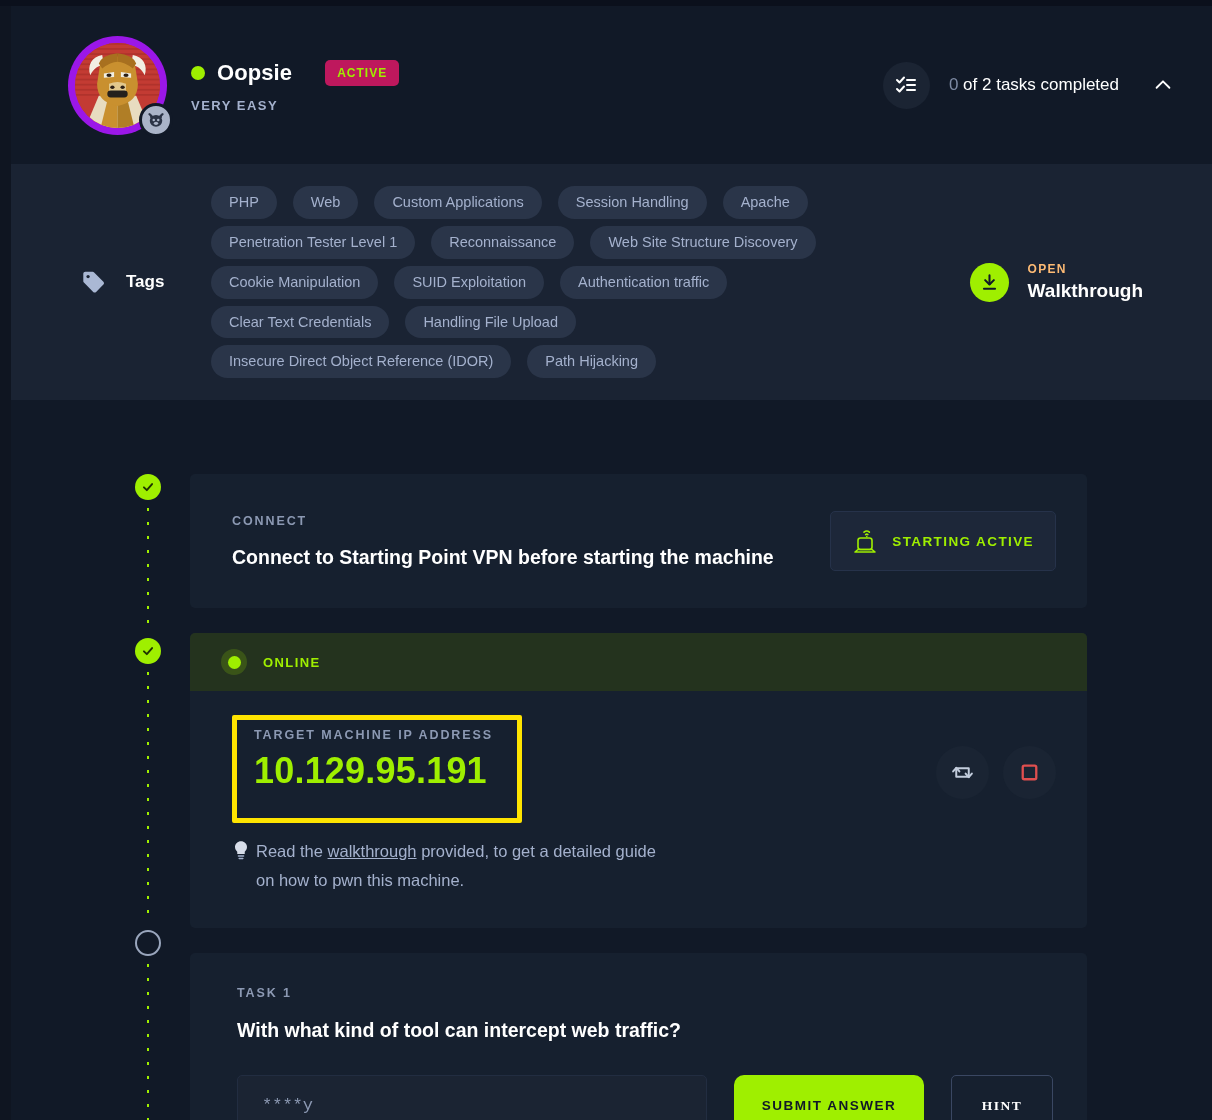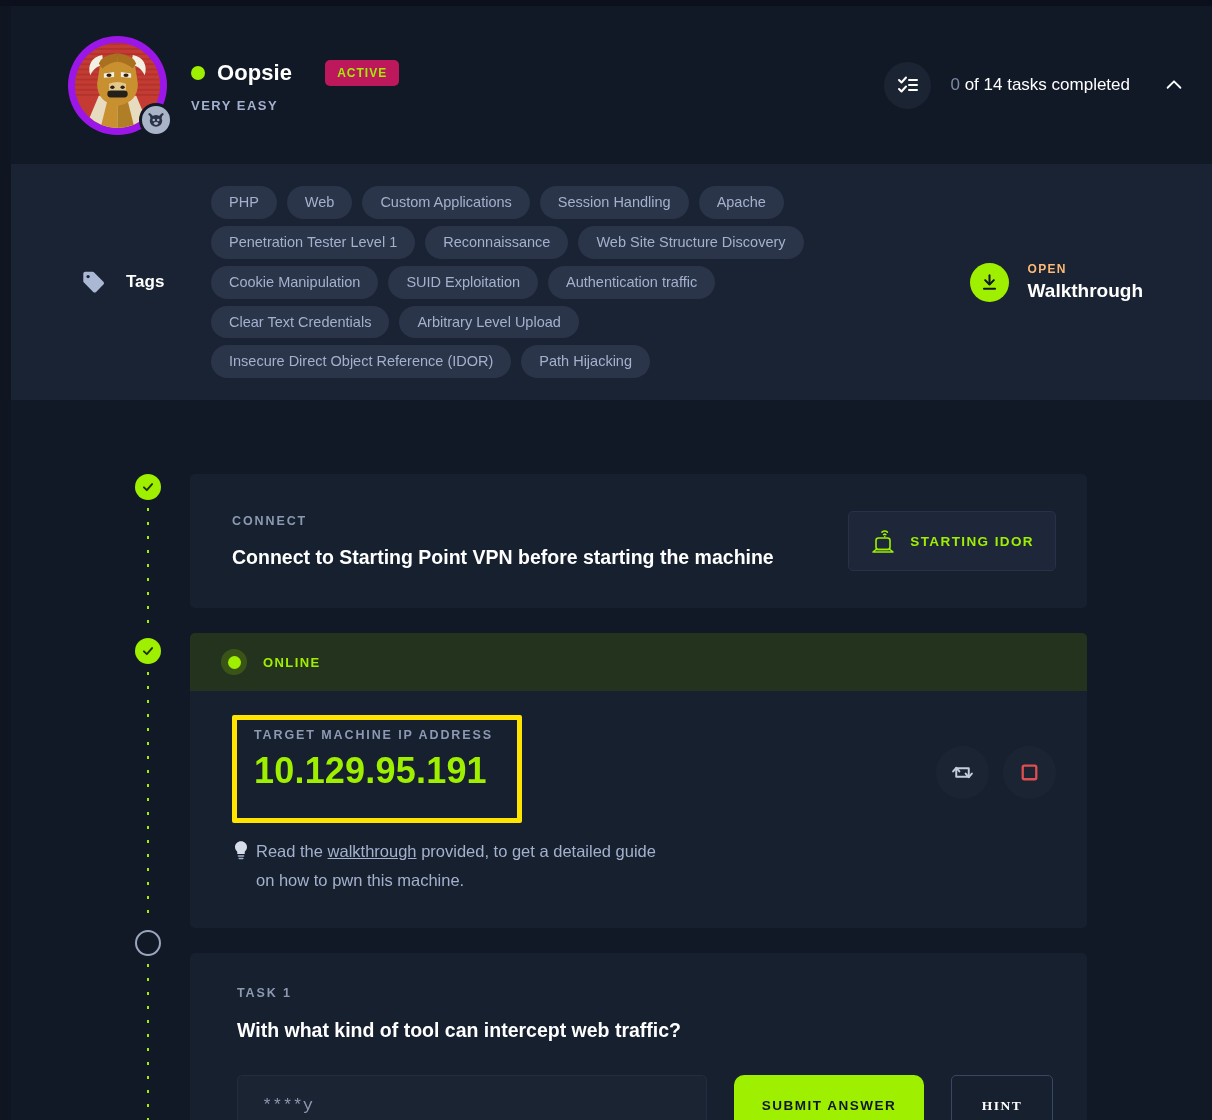--- a/index.html
+++ b/index.html
@@ -43,21 +43,21 @@
     overflow: hidden;
   }
 
   
   .machine-header {
     position: relative;
     height: 158px;
     background: #111927;
     display: flex;
     align-items: center;
-    padding: 0 23px 0 57px;
+    padding: 0 34px 0 57px;
   }
 
   .avatar-wrap {
     position: relative;
     width: 99px; height: 99px;
     flex: 0 0 auto;
   }
   .avatar-ring {
     position: absolute;
     inset: 0;
@@ -180,21 +180,21 @@
 
   .tags-rows {
     flex: 1 1 auto;
     display: flex;
     flex-direction: column;
     gap: 7px;
     padding-left: 8px;
   }
   .tags-row {
     display: flex;
-    gap: 10px;
+    gap: 16px;
   }
   .tag-pill {
     background: #2a3549;
     color: #a4b1cd;
     font-size: 14.5px;
     padding: 7px 18px;
     border-radius: 20px;
     line-height: 1.3;
     white-space: nowrap;
   }
@@ -534,21 +534,21 @@
           <svg viewBox="0 0 24 24" xmlns="http://www.w3.org/2000/svg" fill="none" stroke="#ffffff" stroke-width="2" stroke-linecap="round" stroke-linejoin="round">
             <polyline points="3,7 5.5,9.5 10,4.5"></polyline>
             <polyline points="3,16 5.5,18.5 10,13.5"></polyline>
             <line x1="13" y1="7" x2="21" y2="7"></line>
             <line x1="13" y1="12" x2="21" y2="12"></line>
             <line x1="13" y1="17" x2="21" y2="17"></line>
           </svg>
         </div>
         <div class="tasks-text">
           <span class="tasks-count">0</span>
-          <span>of 14 tasks completed</span>
+          <span>of 2 tasks completed</span>
         </div>
         <div class="collapse-chevron">
           <svg viewBox="0 0 24 24" xmlns="http://www.w3.org/2000/svg" fill="none" stroke="#ffffff" stroke-width="2" stroke-linecap="round" stroke-linejoin="round">
             <polyline points="5,15 12,8 19,15"></polyline>
           </svg>
         </div>
       </div>
     </div>
 
     <div class="tags-section">
@@ -575,21 +575,21 @@
           <span class="tag-pill">Reconnaissance</span>
           <span class="tag-pill">Web Site Structure Discovery</span>
         </div>
         <div class="tags-row">
           <span class="tag-pill">Cookie Manipulation</span>
           <span class="tag-pill">SUID Exploitation</span>
           <span class="tag-pill">Authentication traffic</span>
         </div>
         <div class="tags-row">
           <span class="tag-pill">Clear Text Credentials</span>
-          <span class="tag-pill">Arbitrary Level Upload</span>
+          <span class="tag-pill">Handling File Upload</span>
         </div>
         <div class="tags-row">
           <span class="tag-pill">Insecure Direct Object Reference (IDOR)</span>
           <span class="tag-pill">Path Hijacking</span>
         </div>
       </div>
 
       <div class="walkthrough-block">
         <div class="walkthrough-icon">
           <svg viewBox="0 0 24 24" xmlns="http://www.w3.org/2000/svg" fill="none" stroke="#111927" stroke-width="2.6" stroke-linecap="round" stroke-linejoin="round">
@@ -636,21 +636,21 @@
           <div class="starting-point-btn">
             <span>
               <svg viewBox="0 0 26 26" xmlns="http://www.w3.org/2000/svg" fill="none" stroke="#9fef00" stroke-width="1.6" stroke-linecap="round" stroke-linejoin="round">
                 <path d="M6 21.5 L3 24 L23 24 L20 21.5 Z"></path>
                 <rect x="6" y="10" width="14" height="11.5" rx="2.5"></rect>
                 <path d="M12 4.2 a4 4 0 0 1 5.4 0"></path>
                 <path d="M13.6 6.6 a1.9 1.9 0 0 1 2.3 0"></path>
                 <circle cx="14.8" cy="8.6" r="0.8" fill="#9fef00" stroke="none"></circle>
               </svg>
             </span>
-            <span class="starting-point-label">STARTING IDOR</span>
+            <span class="starting-point-label">STARTING ACTIVE</span>
           </div>
         </div>
 
         <div class="card">
           <div class="online-banner">
             <span class="online-dot-wrap">
               <span class="online-dot"></span>
             </span>
             <span class="online-label">ONLINE</span>
           </div>

